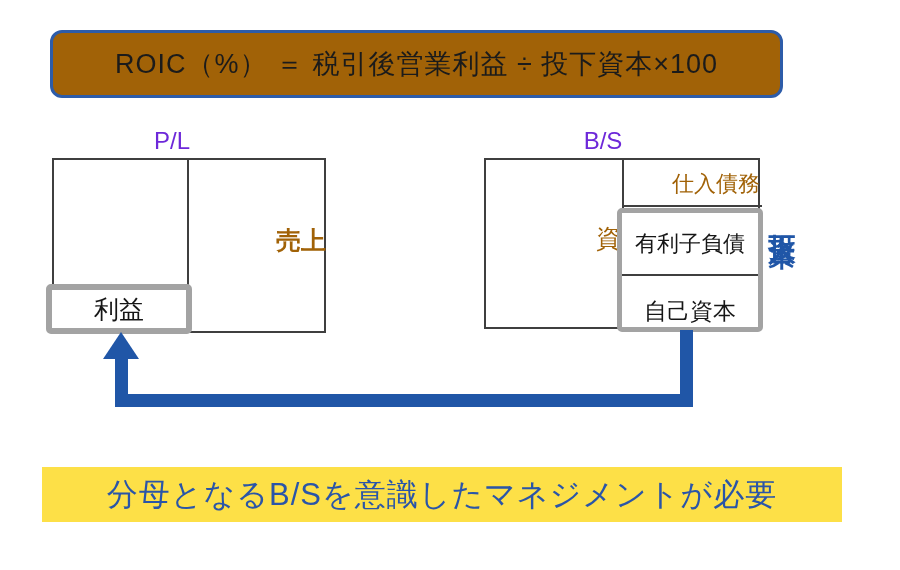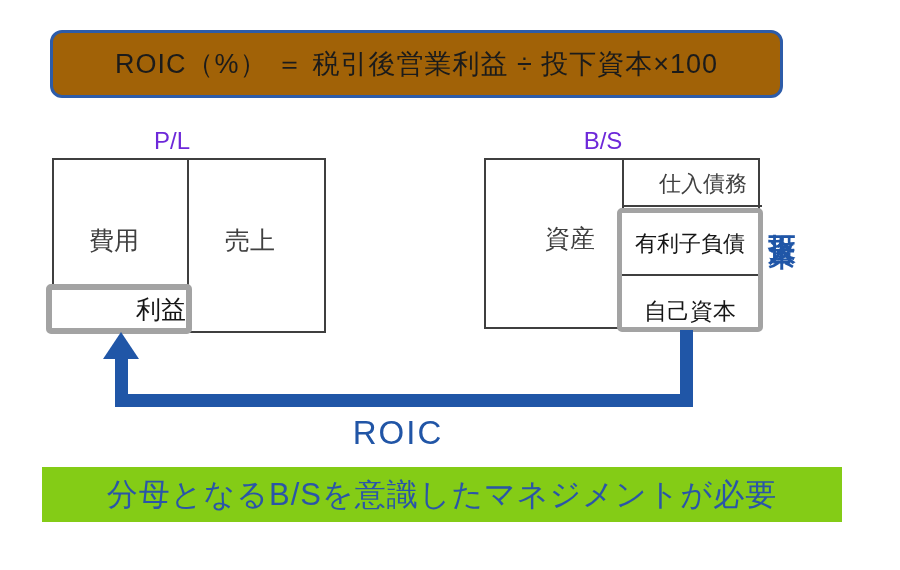--- a/index.html
+++ b/index.html
@@ -30,33 +30,33 @@
 
   
   .stmt-box { border: 2px solid #3f3f3f; background: #ffffff; }
   .pl-box { left: 52px; top: 158px; width: 274px; height: 175px; }
   .bs-box { left: 484px; top: 158px; width: 276px; height: 171px; }
   .pl-box .v-div { position: absolute; left: 133px; top: 0; width: 2px; height: 100%; background: #3f3f3f; }
   .bs-box .v-div { position: absolute; left: 136px; top: 0; width: 2px; height: 100%; background: #3f3f3f; }
   .bs-box .h-div-payables { position: absolute; left: 136px; top: 45px; width: 140px; height: 2px; background: #3f3f3f; }
 
   
-  .cell-label { font-size: 25px; text-align: left; line-height: 26px; color: #404040; padding-left: 37px; }
+  .cell-label { font-size: 25px; text-align: right; line-height: 26px; color: #a16207; padding-left: 37px; }
   .lbl-expenses { left: 52px; top: 227px; width: 136px; }
-  .lbl-sales   { left: 188px; top: 227px; width: 138px; }
+  .lbl-sales   { left: 188px; top: 227px; width: 138px; font-weight: bold; }
   .lbl-assets  { left: 508px; top: 225px; width: 138px; }
   .lbl-payables{ left: 622px; top: 171px; width: 138px; font-size: 22px; }
 
   
   .hl-box {
     border: 6px solid #a3a3a3; border-radius: 5px; background: #ffffff;
   }
   .profit-box {
     left: 46px; top: 284px; width: 146px; height: 50px;
-    display: flex; align-items: center; justify-content: flex-end;
+    display: flex; align-items: center; justify-content: center;
     font-size: 25px;
   }
   .invested-box {
     left: 617px; top: 208px; width: 146px; height: 124px;
     border-width: 5px;
     display: flex; flex-direction: column;
   }
   .invested-box .row1 {
     height: 61px; border-bottom: 2px solid #3f3f3f;
     display: flex; align-items: center; justify-content: center;
@@ -80,40 +80,39 @@
 
   
   .roic-label {
     left: 318px; top: 414px; width: 160px; text-align: center;
     font-size: 33px; color: #2155a6; letter-spacing: 2px;
   }
 
   
   .banner {
     left: 42px; top: 467px; width: 800px; height: 55px;
-    background: #84cc16;
+    background: #fde047;
     display: flex; align-items: center; justify-content: center;
     font-size: 31px; color: #2a55a8; letter-spacing: 1px; white-space: nowrap;
   }
 </style>
 </head>
 <body>
 
 <div class="canvas">
 
   <div class="abs formula-box">
     <span>ROIC（%） ＝ 税引後営業利益 ÷ 投下資本×100</span>
   </div>
 
   <div class="abs stmt-title pl-title">P/L</div>
 
   <div class="abs stmt-box pl-box">
     <div class="v-div"></div>
   </div>
-  <div class="abs cell-label lbl-expenses">費用</div>
   <div class="abs cell-label lbl-sales">売上</div>
 
   <div class="abs hl-box profit-box">
     <span>利益</span>
   </div>
 
   <div class="abs stmt-title bs-title">B/S</div>
 
   <div class="abs stmt-box bs-box">
     <div class="v-div"></div>
@@ -129,19 +128,18 @@
 
   <div class="abs invested-capital">投下資本</div>
 
   <svg class="arrow-svg" viewBox="0 0 900 570" xmlns="http://www.w3.org/2000/svg">
     <rect x="680" y="330" width="13" height="74" fill="#2056a7"></rect>
     <rect x="115" y="394" width="578" height="13" fill="#2056a7"></rect>
     <rect x="115" y="354" width="13" height="50" fill="#2056a7"></rect>
     <polygon points="121,332 103,359 139,359" fill="#2056a7"></polygon>
   </svg>
 
-  <div class="abs roic-label">ROIC</div>
 
   <div class="abs banner">
     <span>分母となるB/Sを意識したマネジメントが必要</span>
   </div>
 
 </div>
 
 </body></html>

